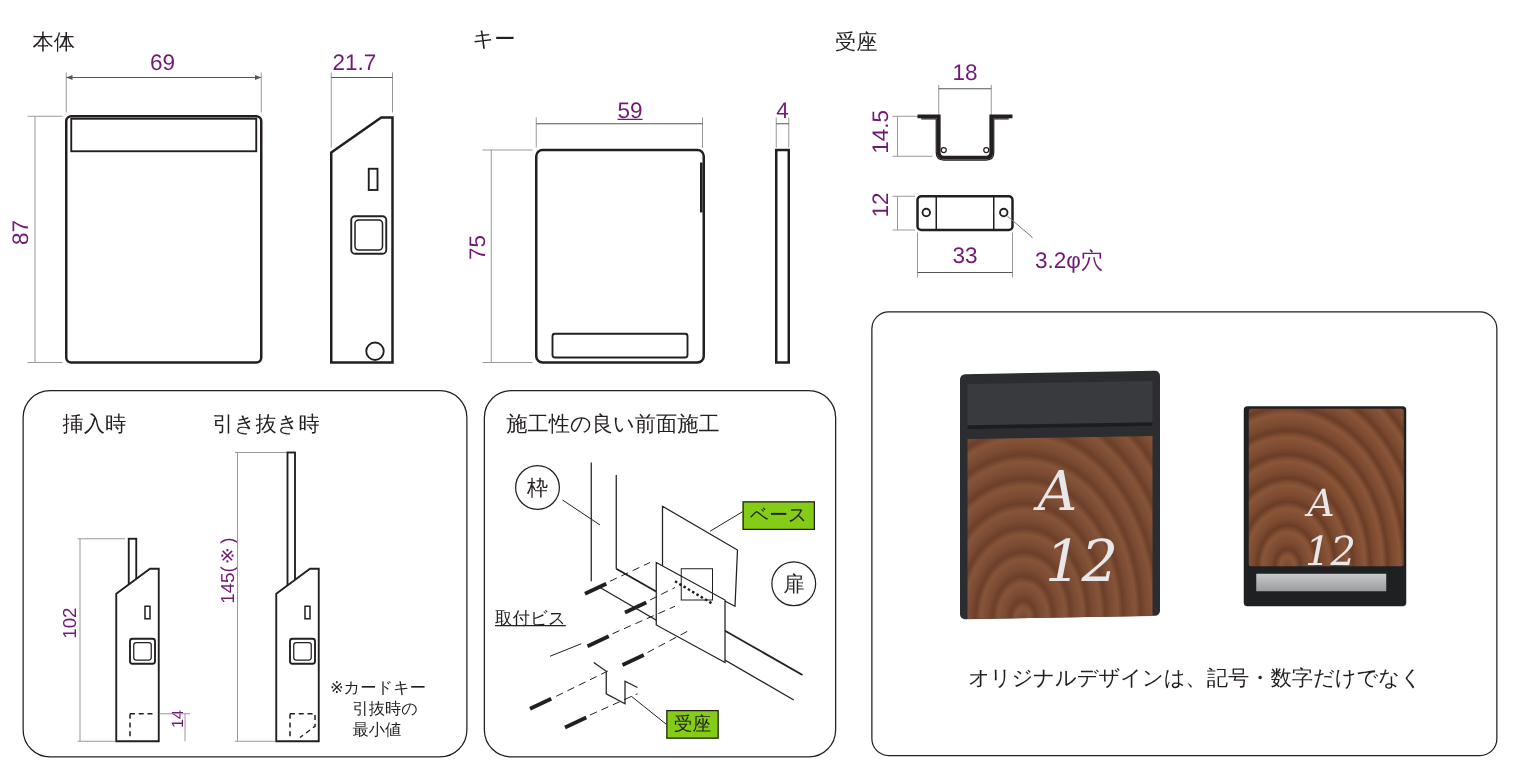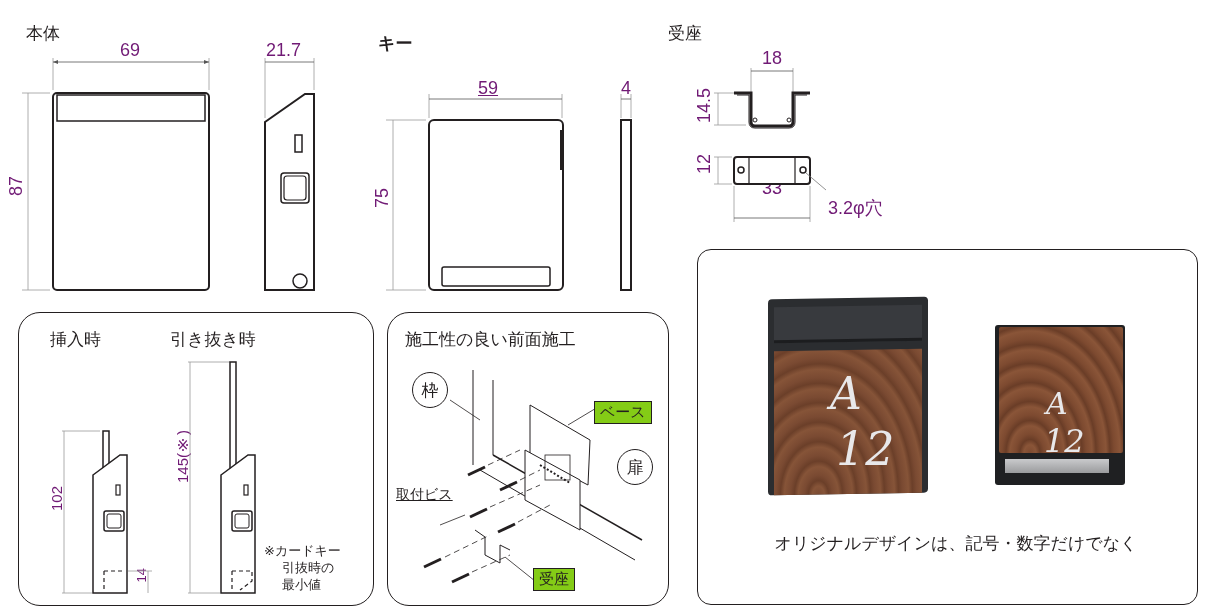--- a/index.html
+++ b/index.html
@@ -43,22 +43,22 @@
   <line x1="314" y1="58" x2="314" y2="90" stroke="#999" stroke-width="0.8"></line>
   <line x1="265" y1="62" x2="314" y2="62" stroke="#555" stroke-width="0.8"></line>
 
   <polygon points="265,122 305,94 314,94 314,290 265,290 265,122" fill="#fff" stroke="#231f20" stroke-width="2"></polygon>
   <rect x="295" y="135" width="7" height="17" fill="#fff" stroke="#231f20" stroke-width="1.5"></rect>
   <rect x="281" y="173" width="28" height="30" rx="3" fill="#fff" stroke="#231f20" stroke-width="1.5"></rect>
   <rect x="284" y="176" width="22" height="24" rx="3" fill="#fff" stroke="#231f20" stroke-width="1.2"></rect>
   <circle cx="300" cy="281" r="7" fill="#fff" stroke="#231f20" stroke-width="1.5"></circle>
 </svg>
 
-<div class="abs label" style="left:378px; top:32px;font-weight:bold;">キー</div>
-<div class="abs dim" style="left:478px; top:78px;text-decoration:underline;">59</div>
+<div class="abs label" style="left:378px; top:20px;">キー</div>
+<div class="abs dim" style="left:494px; top:78px;text-decoration:underline;">59</div>
 <div class="abs dim" style="left:621px; top:78px;">4</div>
 <div class="abs dim dim-v" style="left:372px; top:188px;">75</div>
 
 <svg width="300" height="300" style="left:360px; top:0;">
   <line x1="69" y1="94" x2="69" y2="118" stroke="#999" stroke-width="0.8"></line>
   <line x1="202" y1="94" x2="202" y2="118" stroke="#999" stroke-width="0.8"></line>
   <line x1="69" y1="99" x2="202" y2="99" stroke="#555" stroke-width="0.8"></line>
   <line x1="26" y1="120" x2="66" y2="120" stroke="#999" stroke-width="0.8"></line>
   <line x1="26" y1="290" x2="66" y2="290" stroke="#999" stroke-width="0.8"></line>
   <line x1="33" y1="120" x2="33" y2="290" stroke="#999" stroke-width="0.8"></line>
@@ -69,21 +69,21 @@
   <line x1="261" y1="94" x2="261" y2="118" stroke="#999" stroke-width="0.8"></line>
   <line x1="271" y1="94" x2="271" y2="118" stroke="#999" stroke-width="0.8"></line>
   <line x1="261" y1="99" x2="271" y2="99" stroke="#555" stroke-width="0.8"></line>
   <rect x="261" y="120" width="10" height="170" fill="#fff" stroke="#231f20" stroke-width="2"></rect>
 </svg>
 
 <div class="abs label" style="left:668px; top:22px;">受座</div>
 <div class="abs dim" style="left:762px; top:48px;">18</div>
 <div class="abs dim dim-v" style="left:694px; top:88px;">14.5</div>
 <div class="abs dim dim-v" style="left:694px; top:154px;">12</div>
-<div class="abs dim" style="left:762px; top:178px;">33</div>
+<div class="abs dim" style="left:762px; top:194px;">33</div>
 <div class="abs dim" style="left:828px; top:196px;">3.2φ穴</div>
 
 <svg width="260" height="230" style="left:660px; top:0;">
   <line x1="91" y1="68" x2="91" y2="92" stroke="#999" stroke-width="0.8"></line>
   <line x1="133" y1="68" x2="133" y2="92" stroke="#999" stroke-width="0.8"></line>
   <line x1="91" y1="71" x2="133" y2="71" stroke="#555" stroke-width="0.8"></line>
   <line x1="54" y1="93" x2="86" y2="93" stroke="#999" stroke-width="0.8"></line>
   <line x1="54" y1="125" x2="86" y2="125" stroke="#999" stroke-width="0.8"></line>
   <line x1="58" y1="93" x2="58" y2="125" stroke="#999" stroke-width="0.8"></line>
   <path d="M74,93 L91,93 L91,122 Q91,126 95,126 L129,126 Q133,126 133,122 L133,93 L150,93" fill="none" stroke="#231f20" stroke-width="3"></path>

